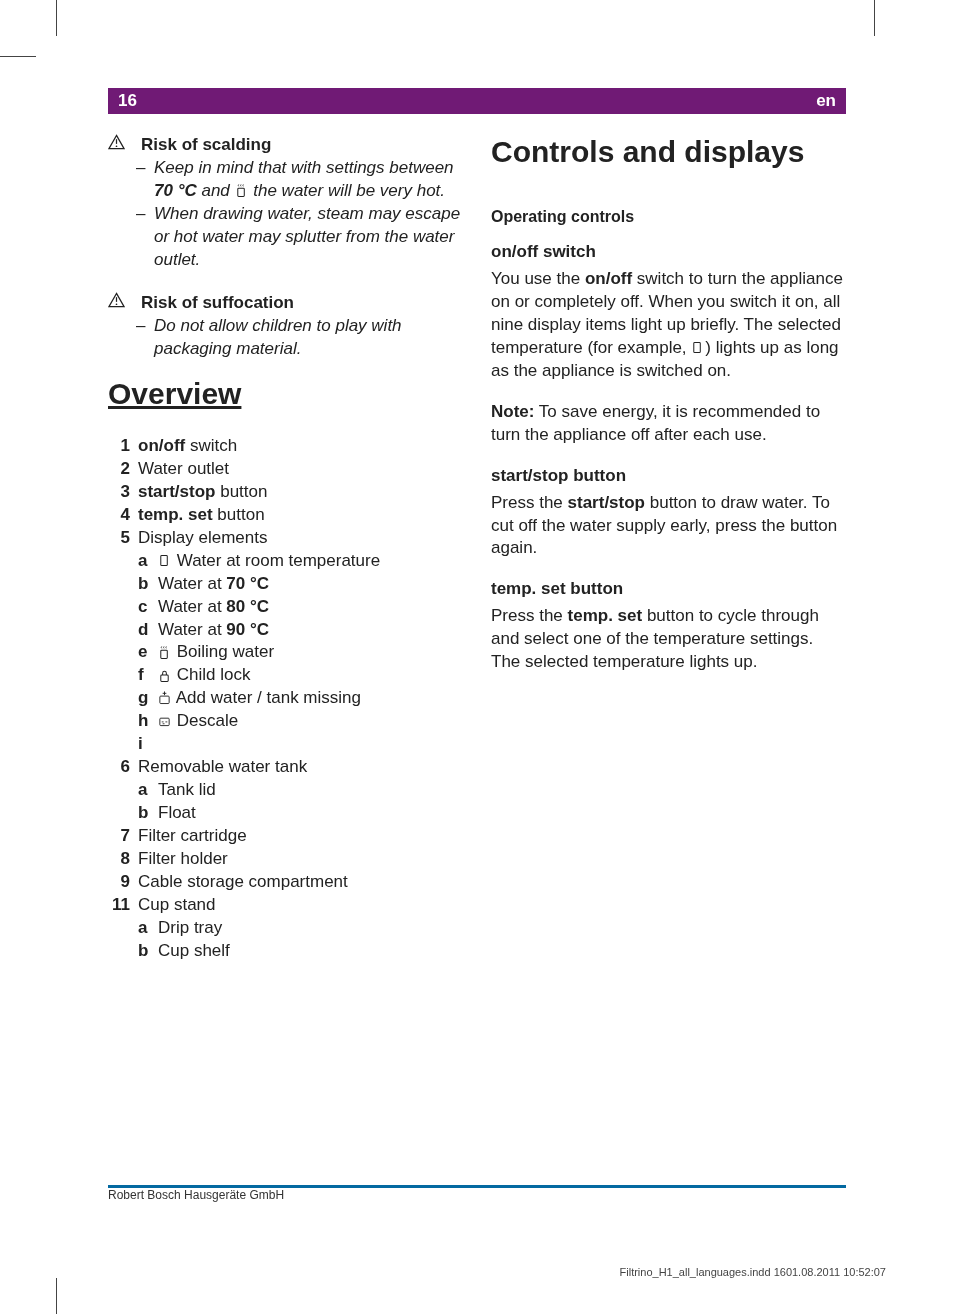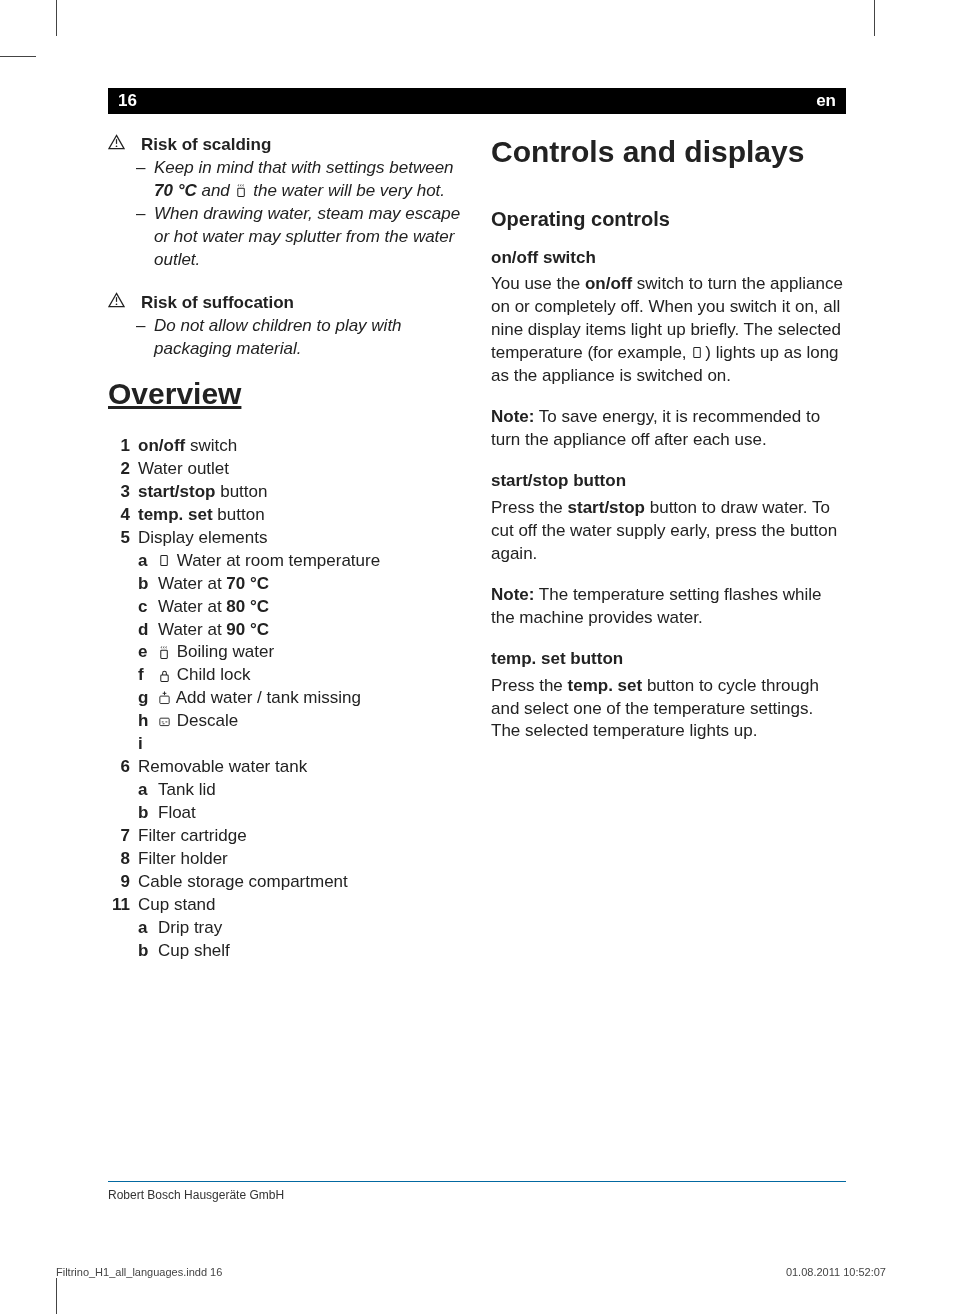--- a/index.html
+++ b/index.html
@@ -13,21 +13,21 @@
   }
   .crop-tl { position:absolute; top:0; left:45px; width:12px; height:36px; border-right:1px solid #444;}
   .crop-tl2 { position:absolute; top:45px; left:0; width:36px; height:12px; border-bottom:1px solid #444;}
   .crop-tr { position:absolute; top:0; right:68px; width:12px; height:36px; border-left:1px solid #444;}
   .crop-bl { position:absolute; bottom:0; left:45px; width:12px; height:36px; border-right:1px solid #444;}
 
   .page-header {
     position: absolute;
     top: 88px; left:108px; right:108px;
     height: 26px;
-    background: #000000;
+    background: #701a75;
     color: #fff;
     font-weight: bold;
     font-size: 17px;
     display:flex;
     justify-content: space-between;
     align-items: center;
     padding: 0 10px;
   }
   .content {
     position:absolute;
@@ -39,41 +39,41 @@
   .col { flex:1; font-size: 17px; line-height: 1.35; }
   .warning-row { display:flex; align-items:flex-start; gap:15px; margin-top:4px;}
   .warn-icon { display:inline-block; width:18px;}
   .warn-icon svg { width:17px; height:16px; }
   .bullet-block { padding-left: 28px; }
   .bullet { display:flex; }
   .bullet .dash { width:18px; flex-shrink:0; }
   .bullet .txt { flex:1; padding-left:0;font-style:italic; }
   h2.overview { font-size: 30px; font-weight: bold; margin-top: 14px; margin-bottom: 20px; text-decoration: underline;}
   h1.main { font-size: 30px; font-weight: bold; margin-bottom: 33px; margin-top:2px;}
-  h3.sub { font-size: 20px; font-weight: bold; margin-bottom: 14px;}
+  h3.sub { font-size: 16px; font-weight: bold; margin-bottom: 14px;}
   .num-list { }
   .num-row { display:flex; }
   .num-row .num { width: 26px; text-align:right; font-weight:bold; flex-shrink:0; padding-right:4px;}
   .num-row .lbl { flex:1; padding-left:4px;}
   .sub-row { display:flex; padding-left:30px;}
   .sub-row .let { width:18px; font-weight:bold; flex-shrink:0;}
   .sub-row .lbl { flex:1; padding-left:2px;}
   .inline-icon { display:inline-block; width:14px; vertical-align:middle;}
   .inline-icon svg { width:13px; height:15px; vertical-align:-2px;}
   .para { margin-bottom: 4px;}
   .section-block { margin-bottom: 18px;}
   .footer-line {
     position:absolute; left:108px; right:108px; bottom:112px;
-    border-top:1px solid #0369a1; padding-top:6px;
+    border-top:3px solid #0369a1; padding-top:0;
     font-size:12px; color:#333;
   }
   .print-meta {
     position:absolute; left:56px; right:68px; bottom:36px;
     font-size:11px; color:#444;
-    display:flex; justify-content:space-between;
+    display:flex; justify-content:flex-end;
   }
 </style>
 </head>
 <body>
 
 <div class="crop-tl"></div>
 <div class="crop-tl2"></div>
 <div class="crop-tr"></div>
 <div class="crop-bl"></div>
 
@@ -259,21 +259,20 @@
         <div class="para"><b>on/off switch</b></div>
         <div class="para">You use the <b>on/off</b> switch to turn the appliance on or completely off. When you switch it on, all nine display items light up briefly. The selected temperature (for example, <span class="inline-icon"><svg viewBox="0 0 14 15">
               <use href="#ico-cup"></use>
             </svg></span>) lights up as long as the appliance is switched on.</div>
       </div>
       <div class="section-block"><b>Note:</b> To save energy, it is recommended to turn the appliance off after each use.</div>
       <div class="section-block">
         <div class="para"><b>start/stop button</b></div>
         <div class="para">Press the <b>start/stop</b> button to draw water. To cut off the water supply early, press the button again.</div>
       </div>
-      <div class="section-block"><b>Note:</b> The temperature setting flashes while the machine provides water.</div>
       <div class="section-block">
         <div class="para"><b>temp. set button</b></div>
         <div class="para">Press the <b>temp. set</b> button to cycle through and select one of the temperature settings. The selected temperature lights up.</div>
       </div>
     </div>
 </div>
 
 <div class="footer-line">
   <span>Robert Bosch Hausgeräte GmbH</span>
 </div>

